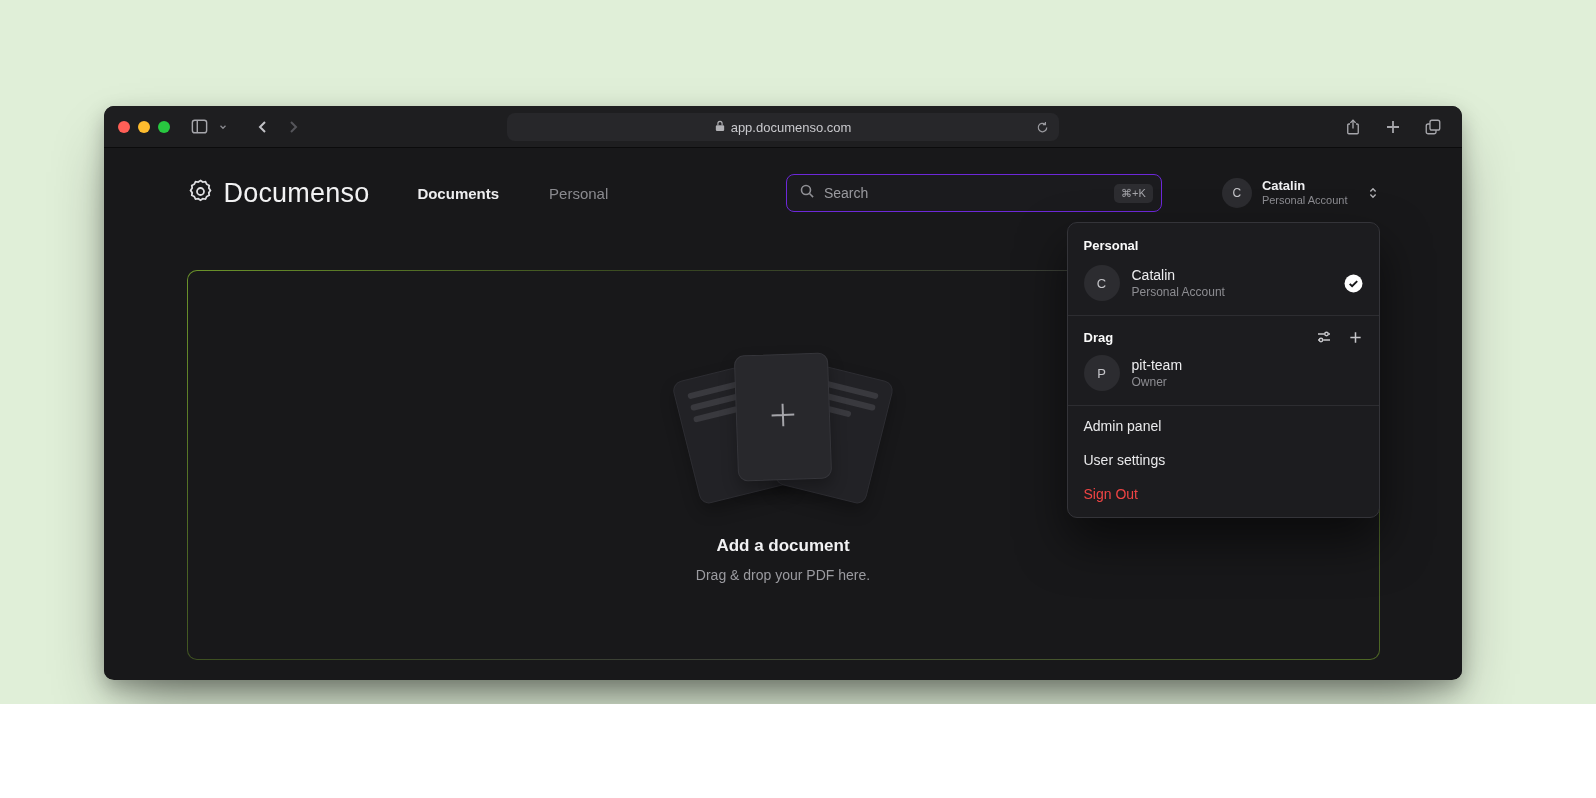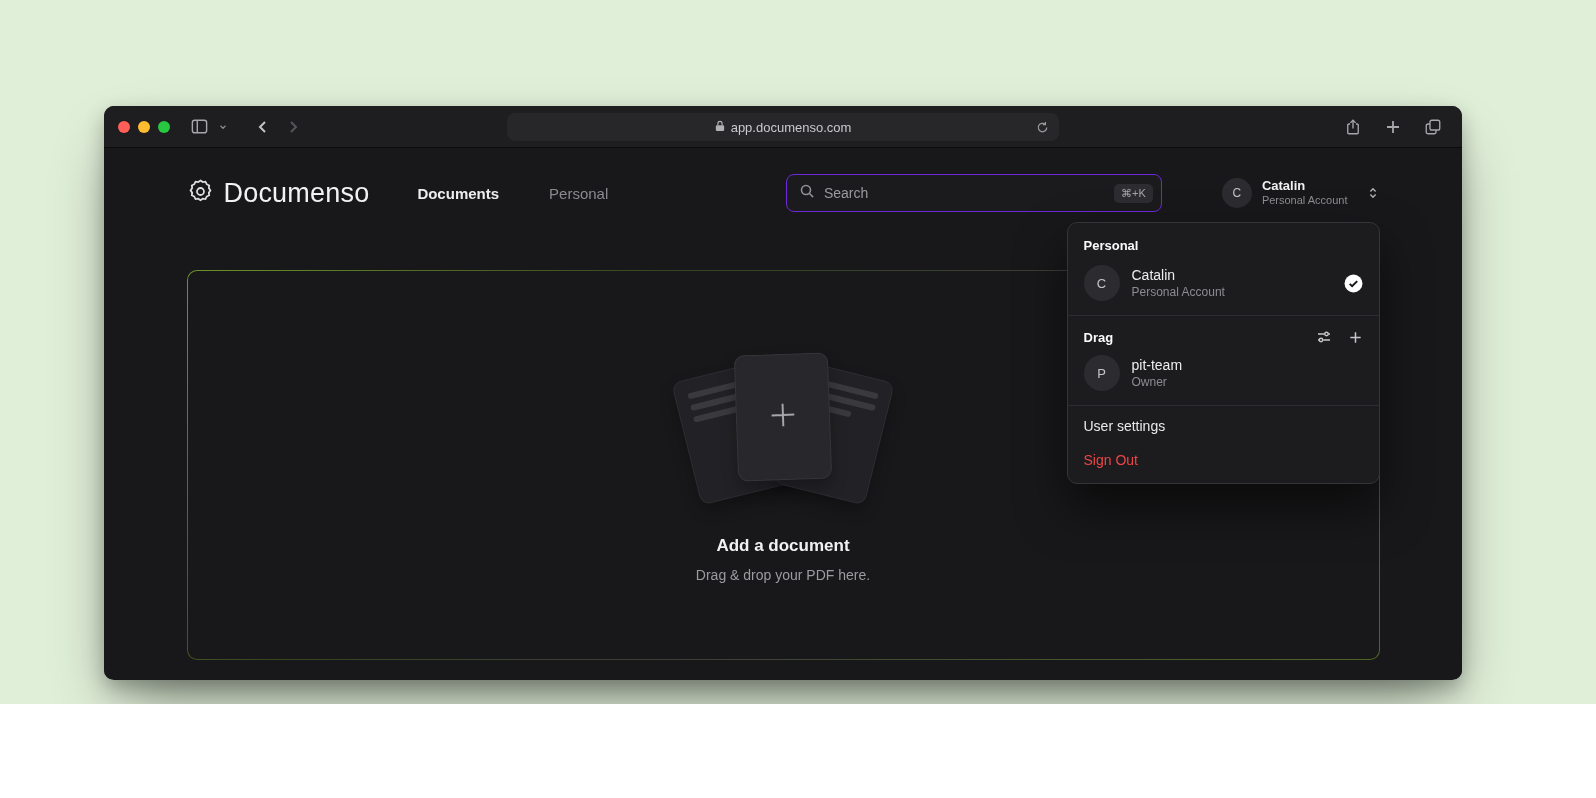--- a/index.html
+++ b/index.html
@@ -307,20 +307,21 @@
           <div class="menu-account">
             <span class="avatar md">P</span>
             <span class="lines">
               <span class="m-name">pit-team</span>
               <span class="m-sub">Owner</span>
             </span>
           </div>
 
           <div class="menu-divider"></div>
 
+          <div class="menu-item">Admin panel</div>
           <div class="menu-item">User settings</div>
           <div class="menu-item danger">Sign Out</div>
         </div>
 
       </div>
     </div>
   </div>
 </div>
 
 </body></html>

